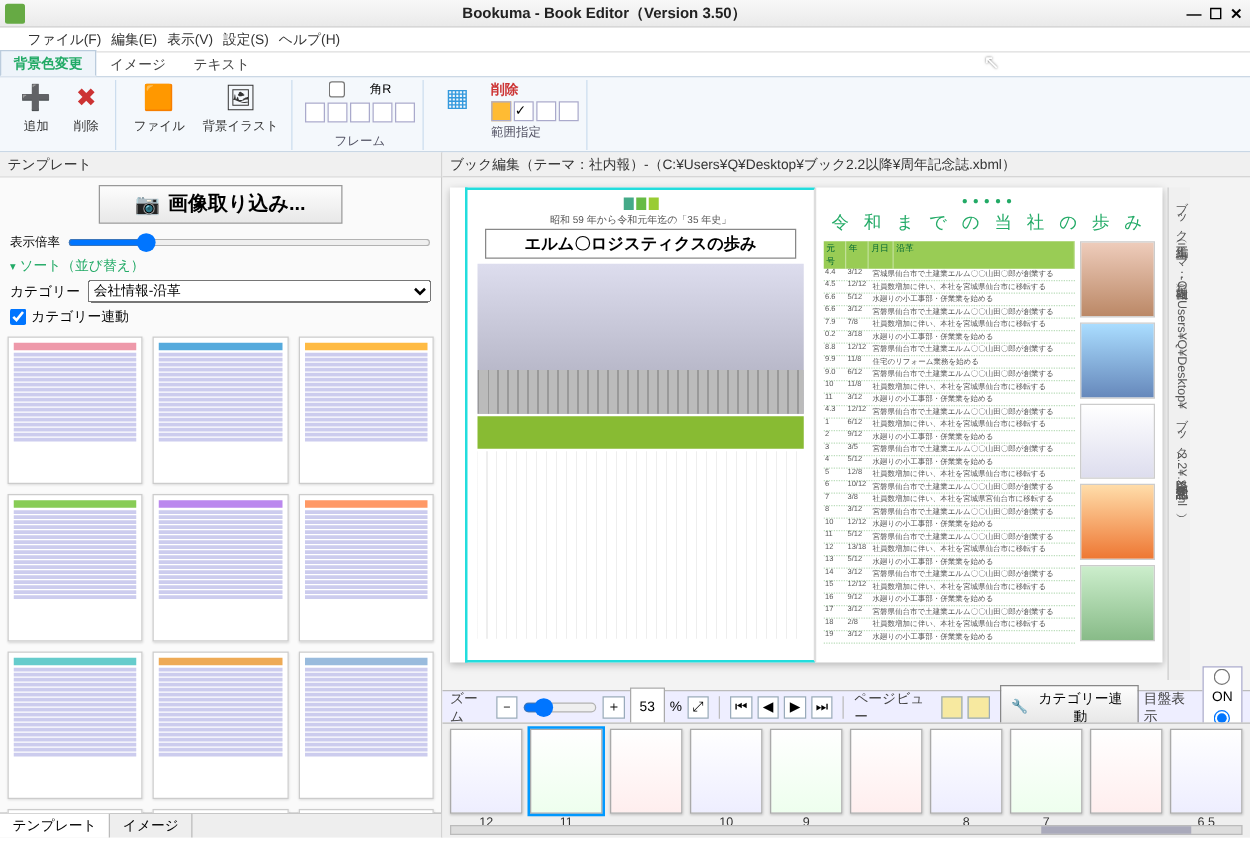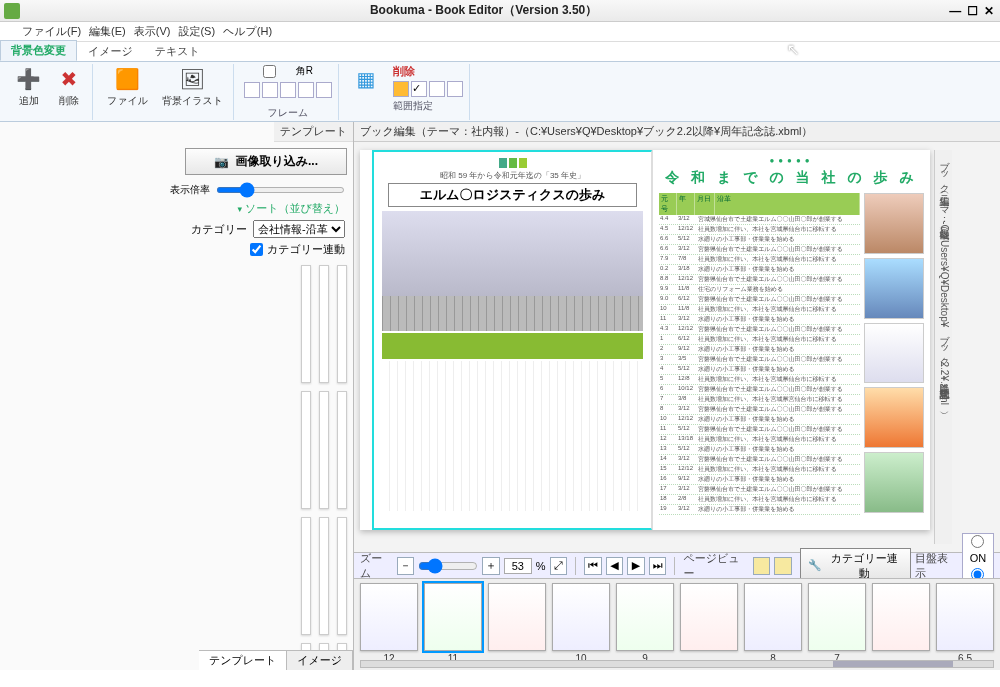--- a/index.html
+++ b/index.html
@@ -27,24 +27,24 @@
 .rbtn { display: flex; flex-direction: column; align-items: center; gap: 2px; font-size: 10px; color: #333; padding: 2px 4px; }
 .rbtn .ic { width: 26px; height: 26px; display: flex; align-items: center; justify-content: center; font-size: 20px; }
 .rrow { display: flex; gap: 2px; }
 .mini { width: 16px; height: 16px; border: 1px solid #aac; background: #fff; }
 .group-label { font-size: 10px; color: #556; margin-top: auto; }
 
 
 .main { display: flex; height: 548px; }
 
 
-.left { width: 370px; border-right: 1px solid #bbb; display: flex; flex-direction: column; background: #fafafa; align-items: flex-end; }
+.left { width: 370px; border-right: 1px solid #bbb; display: flex; flex-direction: column; background: #fafafa; }
 .left-header { padding: 2px 6px; font-size: 11px; color: #333; border-bottom: 1px solid #ddd; background: #f0f0f0; }
 .import-wrap { padding: 6px; display: flex; justify-content: center; }
-.import-btn { padding: 4px 28px; background: linear-gradient(#fdfdfd,#e8e8e8); border: 1px solid #999; font-size: 12px; font-weight: bold; display: flex; align-items: center; gap: 6px; }
+.import-btn { padding: 4px 28px; background: linear-gradient(#fdfdfd,#e8e8e8); border: 1px solid #999; font-size: 16px; font-weight: bold; display: flex; align-items: center; gap: 6px; }
 .import-btn::before { content:"📷"; }
 .slider-row { display: flex; align-items: center; gap: 6px; padding: 2px 8px; font-size: 10px; }
 .slider-row input[type=range] { flex:1; height: 6px; }
 .sort-row { padding: 2px 8px; color: #2a6; font-size: 11px; display:flex; align-items:center; gap:3px;}
 .sort-row::before { content:"▾"; color:#2a6; font-size:9px;}
 .cat-row { display: flex; align-items: center; gap: 6px; padding: 2px 8px; }
 .cat-row select { flex: 1; font-size: 11px; height: 18px; }
 .chk-row { padding: 2px 8px; display: flex; align-items: center; gap: 4px; font-size: 11px; }
 
 .tmpl-scroll { flex: 1; overflow: auto; padding: 6px; }
@@ -68,40 +68,40 @@
 .page.pl { border: 2px solid #2dd; border-right: 1px solid #ddd; margin-left: 12px; }
 .page.pr { border-left: 1px solid #ddd; }
 .logo-sq { display:flex; justify-content:center; gap:2px; margin-bottom:2px;}
 .logo-sq span{ width:8px; height:10px;}
 .sub { text-align:center; font-size:8px; color:#555;}
 .ptitle { text-align:center; font-size:13px; font-weight:bold; border:1px solid #888; padding:2px 0; margin:2px 8px 4px;}
 .photo { height:120px; background:linear-gradient(#dde,#aab); margin:0 2px; display:flex; align-items:flex-end;}
 .photo .floor{height:35px; width:100%; background:repeating-linear-gradient(90deg,#999,#999 1px,#bbb 1px,#bbb 8px);}
 .greenbar { height:26px; background:#8b3; margin:2px;}
 .vtextarea { height:150px; margin:2px; background:repeating-linear-gradient(90deg,#fff,#fff 7px,#eee 7px,#eee 8px);}
-.pr .vtitle { text-align:center; font-size:14px; color:#2a6; letter-spacing:4px; margin:4px 0 6px; font-weight:bold;}
+.pr .vtitle { text-align:center; font-size:14px; color:#2a6; letter-spacing:4px; margin:4px 0 6px; font-weight:normal;}
 .pr .dots{ text-align:center; letter-spacing:4px; color:#2a6; font-size:8px;}
 .pr-body { display:flex; gap:4px; height:320px;}
 .timeline { flex:1; font-size:6px; color:#555;}
 .timeline .hdr{ display:flex; background:#9c5; color:#063; font-size:7px;}
 .timeline .hdr span{ padding:1px 2px; border-right:1px solid rgba(255,255,255,.4);}
 .timeline .row{ display:flex; border-bottom:1px dotted #bdb;}
 .timeline .row span{ padding:0 1px;}
 .timeline .c1{width:18px;} .timeline .c2{width:20px;} .timeline .c3{flex:1; white-space:nowrap; overflow:hidden;}
 .side-imgs { width:60px; display:flex; flex-direction:column; gap:4px;}
 .side-imgs div{ flex:1; background:#dcb; border:1px solid #ccc;}
 
 .right-strip { width: 18px; writing-mode: vertical-rl; font-size: 10px; color:#555; padding:4px 1px; background:#f0f0f0; border-left:1px solid #ccc;}
 
 
 .ctrlbar { height: 26px; background: #eef; border-top:1px solid #bbb; display:flex; align-items:center; gap:4px; padding:0 6px; font-size:11px;}
 .ctrlbar .lbl{ color:#444;}
 .ctrlbar .ib{ width:18px; height:18px; border:1px solid #9ab; background:#fff; display:flex; align-items:center; justify-content:center; font-size:11px;}
 .ctrlbar input[type=range]{ width:60px;}
-.ctrlbar .zval{ width:28px; text-align:center; border:1px solid #aaa; background:#fff; height:16px; font-size:11px;}
+.ctrlbar .zval{ width:28px; text-align:center; border:1px solid #aaa; background:#fff; height:32px; font-size:11px;}
 .ctrlbar .sep{ width:1px; height:18px; background:#bbb; margin:0 4px;}
 .ctrlbar .tbtn{ padding:2px 8px; background:linear-gradient(#fdfdfd,#e4e4e4); border:1px solid #888; font-size:11px; display:flex; align-items:center; gap:4px;}
 .ctrlbar .radio-group{ display:flex; align-items:center; gap:4px; border:1px solid #aac; padding:1px 4px; background:#fff;flex-direction:column;}
 
 
 .pagestrip { height: 92px; background:#efefef; border-top:1px solid #bbb; display:flex; align-items:flex-start; overflow:hidden; padding:4px 6px 0; gap:6px; position:relative;}
 .ps-item { width:58px; display:flex; flex-direction:column; align-items:center;}
 .ps-thumb { width:100%; height:68px; background:#fff; border:1px solid #aaa; box-shadow:0 1px 2px rgba(0,0,0,.2);}
 .ps-thumb.sel{ outline:2px solid #09f;}
 .ps-num { font-size:10px; color:#333; margin-top:2px;}

